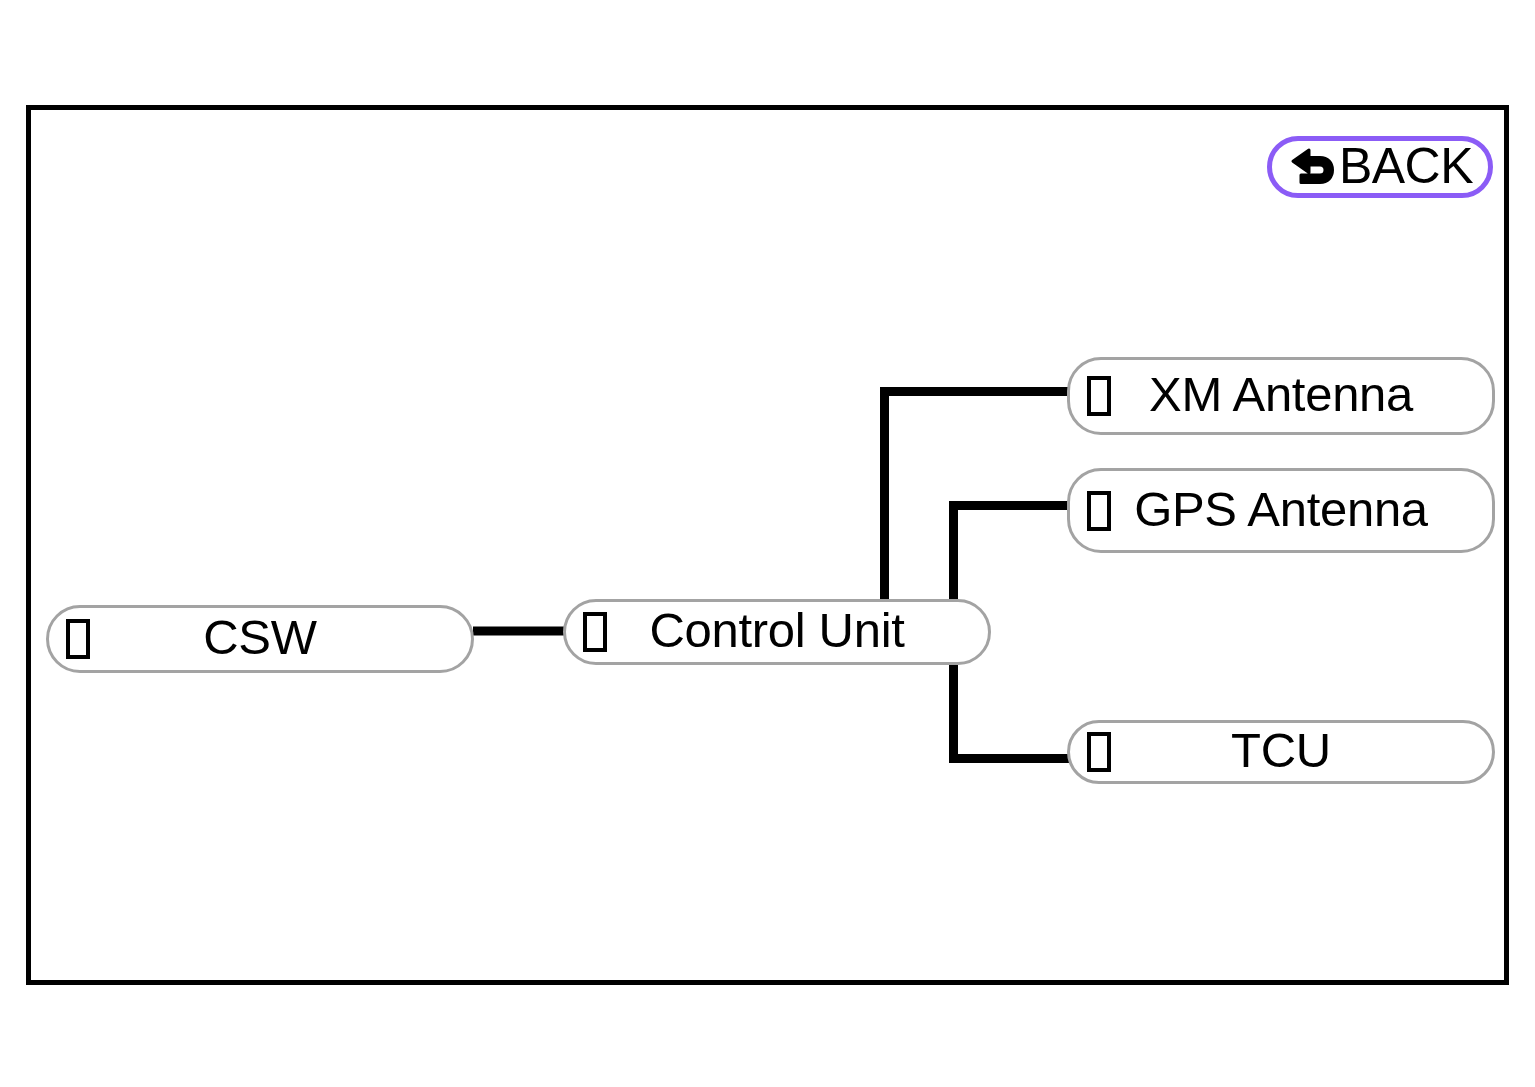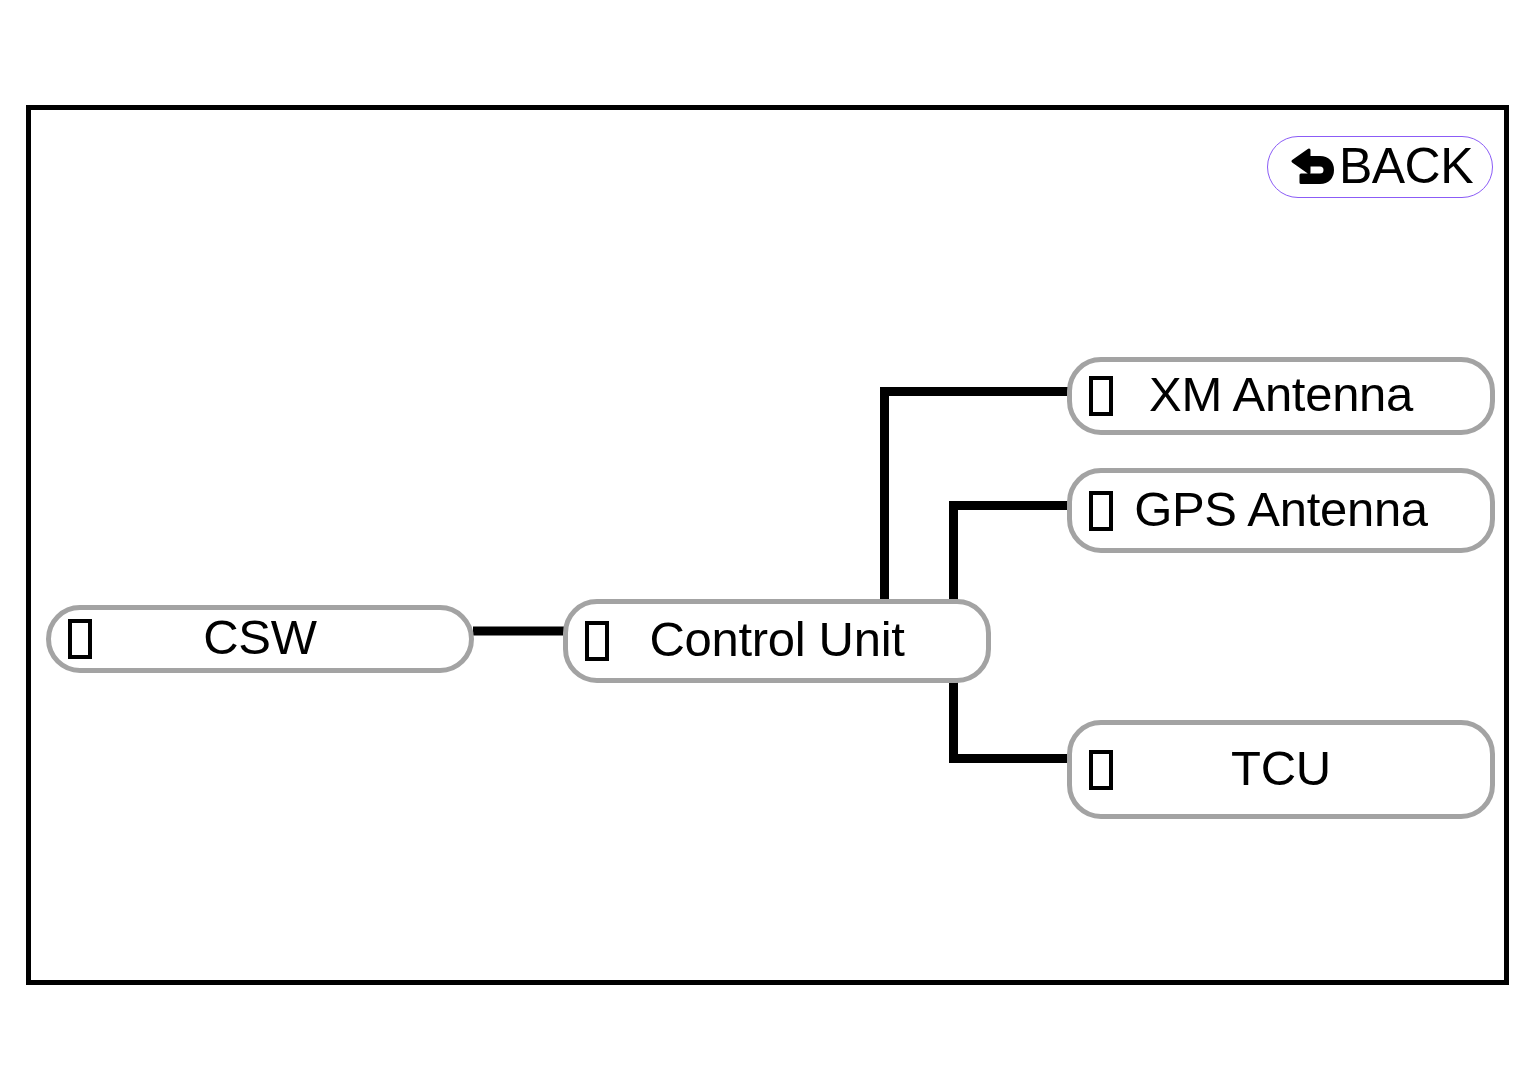--- a/index.html
+++ b/index.html
@@ -32,21 +32,21 @@
     background: #ffffff;
   }
 
   
   #back-button {
     position: absolute;
     left: 1267px;
     top: 136px;
     width: 226px;
     height: 62px;
-    border: 1px solid #8b5cf6;
+    border: 5px solid #8b5cf6;
     border-radius: 31px;
     box-sizing: border-box;
     background: #ffffff;
     display: flex;
     align-items: center;
     justify-content: center;
     gap: 2px;
     cursor: pointer;
     user-select: none;
   }
@@ -80,21 +80,21 @@
     stroke: #000000;
     stroke-width: 9;
     fill: none;
     stroke-linecap: butt;
     stroke-linejoin: miter;
   }
 
   
   .node {
     position: absolute;
-    border: 5px solid #a3a3a3;
+    border: 3px solid #a3a3a3;
     border-radius: 34px;
     box-sizing: border-box;
     background: #ffffff;
     display: flex;
     align-items: center;
     cursor: pointer;
     user-select: none;
   }
   .node .node-glyph {
     flex: 0 0 auto;
@@ -111,24 +111,24 @@
     font-size: 49px;
     line-height: 52px;
     color: #000000;
     white-space: nowrap;
     padding-right: 41px;
     padding-bottom: 4px;
     letter-spacing: -0.3px;
   }
 
   #node-csw          { left: 46px;   top: 597px; width: 428px; height: 68px; margin-top: 8px; }
-  #node-control-unit { left: 563px;  top: 599px; width: 428px; height: 84px; }
+  #node-control-unit { left: 563px;  top: 599px; width: 428px; height: 66px; }
   #node-xm-antenna   { left: 1067px; top: 357px; width: 428px; height: 78px; }
   #node-gps-antenna  { left: 1067px; top: 468px; width: 428px; height: 85px; }
-  #node-tcu          { left: 1067px; top: 720px; width: 428px; height: 99px; }
+  #node-tcu          { left: 1067px; top: 720px; width: 428px; height: 64px; }
 </style>
 </head>
 <body>
 
 <div id="screen">
 
   <div id="frame"></div>
 
   <div id="back-button">
     <svg class="back-icon" viewBox="0 0 50 46" aria-hidden="true">

